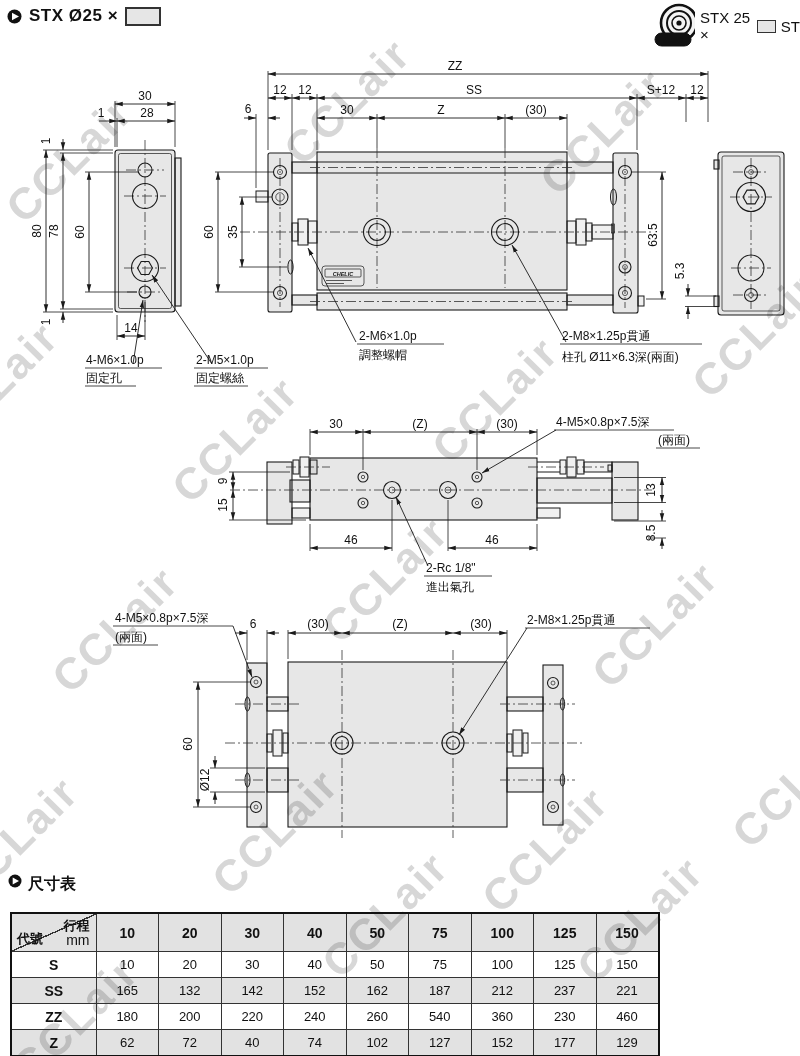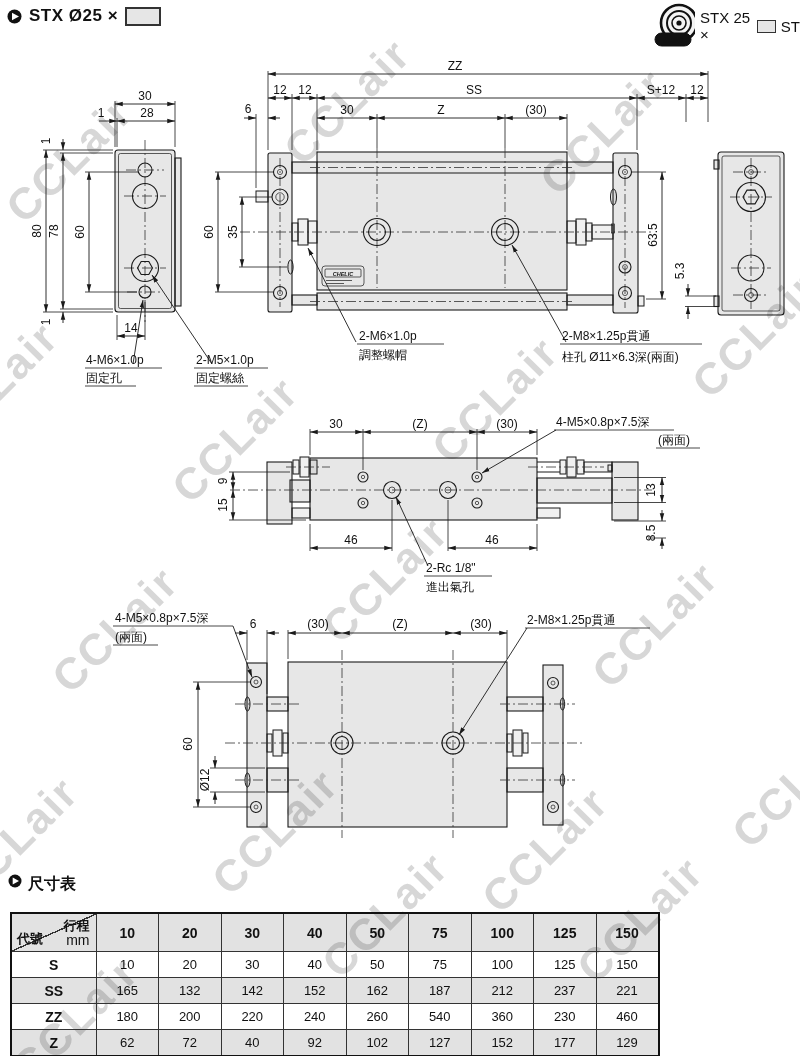--- a/index.html
+++ b/index.html
@@ -465,21 +465,21 @@
       <td>540</td>
       <td>360</td>
       <td>230</td>
       <td>460</td>
     </tr>
     <tr class="shade">
       <td class="code">Z</td>
       <td>62</td>
       <td>72</td>
       <td>40</td>
-      <td>92</td>
+      <td>74</td>
       <td>102</td>
       <td>127</td>
       <td>152</td>
       <td>177</td>
       <td>129</td>
     </tr>
   </tbody>
     </table>
 </div>
 

